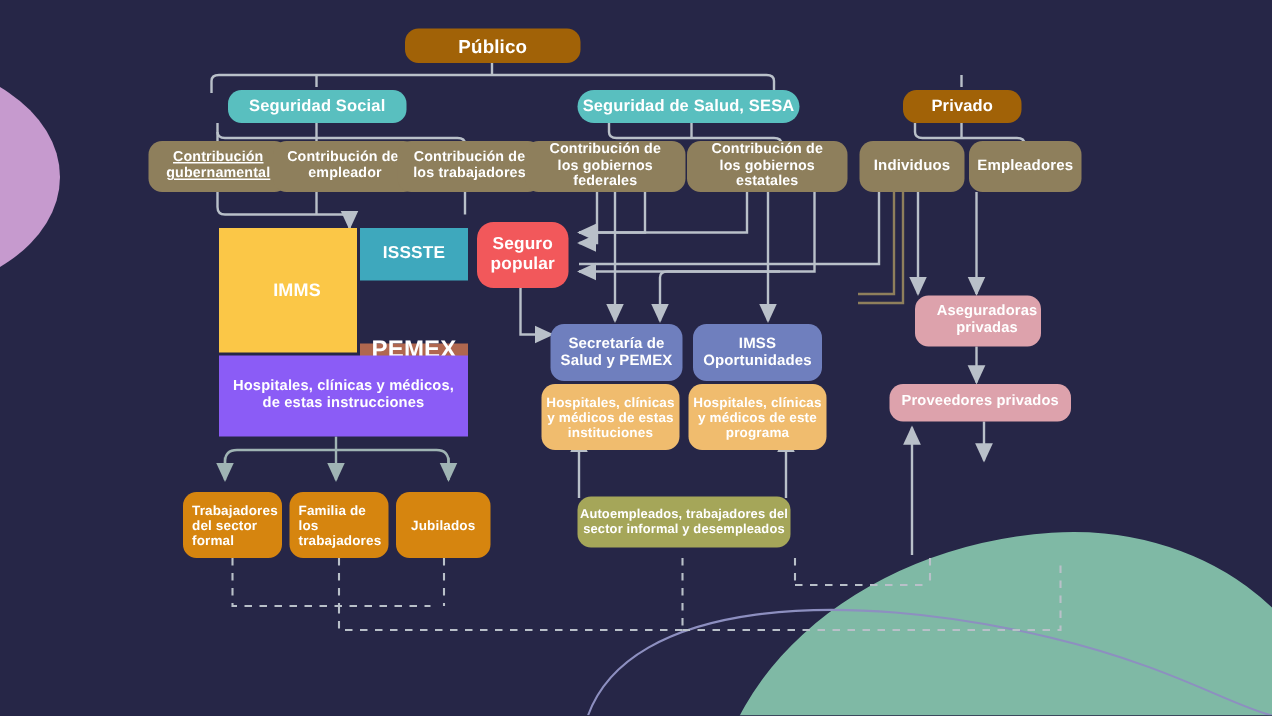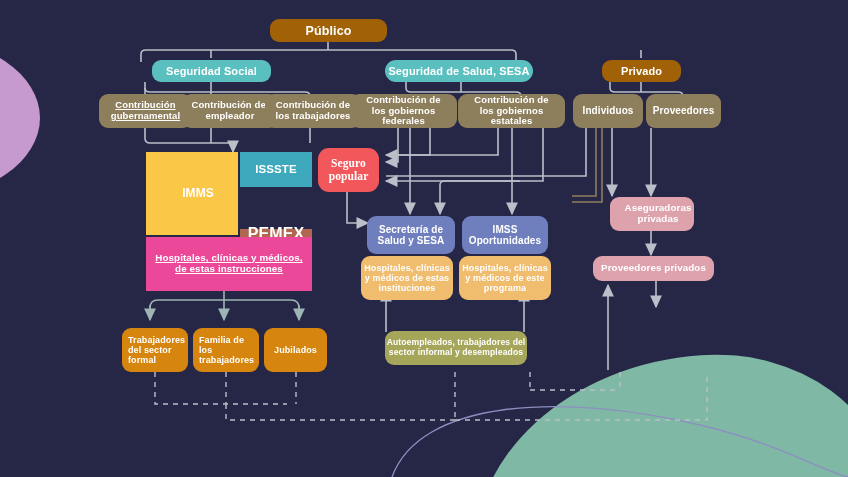--- a/index.html
+++ b/index.html
@@ -31,21 +31,21 @@
   }
   .pill{border-radius:9px;}
   .rect{border-radius:0;}
 
   .c-gray{background:#a16207;}
   .c-teal{background:#59bfbf;}
   .c-tan{background:#8e7f5c;}
   .c-yellow{background:#fbc747;}
   .c-cyan{background:#3ea8bd;}
   .c-brick{background:#b0674f;}
-  .c-magenta{background:#ec4899;text-decoration:underline;}
+  .c-magenta{background:#8b5cf6;}
   .c-red{background:#f2585b;}
   .c-blue{background:#6f7fbe;}
   .c-sand{background:#f0bc6e;}
   .c-orange{background:#d6850f;}
   .c-olive{background:#a5a659;}
   .c-pink{background:#dda2ac;}
 </style>
 </head>
 <body>
 
@@ -171,47 +171,47 @@
 los gobiernos federales</span>
   </div>
   <div class="node pill c-tan" style="left:458px;top:94px;width:107px;height:34px;font-size:9.5px;white-space:pre-line;">
     <span>Contribución de
 los gobiernos estatales</span>
   </div>
   <div class="node pill c-tan" style="left:573px;top:94px;width:70px;height:34px;font-size:10px;">
     <span>Individuos</span>
   </div>
   <div class="node pill c-tan" style="left:646px;top:94px;width:75px;height:34px;font-size:10px;">
-    <span>Proveedores</span>
+    <span>Empleadores</span>
   </div>
 
   <div class="node rect c-yellow" style="left:146px;top:152px;width:92px;height:83px;font-size:12px;padding-left:12px;">
     <span>IMMS</span>
   </div>
   <div class="node rect c-cyan" style="left:240px;top:152px;width:72px;height:35px;font-size:11.5px;">
     <span>ISSSTE</span>
   </div>
   <div class="node rect c-brick" style="left:240px;top:189px;width:72px;height:46px;font-size:16px;white-space:pre-line;margin-top:40px;">
     <span>PEMEX
 SEDENA
 MARINA</span>
   </div>
   <div class="node rect c-magenta" style="left:146px;top:237px;width:166px;height:54px;font-size:9.8px;white-space:pre-line;">
     <span>Hospitales, clínicas y médicos,
 de estas instrucciones</span>
   </div>
 
-  <div class="node pill c-red" style="left:318px;top:148px;width:61px;height:44px;font-size:11.5px;white-space:pre-line;border-radius:11px;font-family:Liberation Serif, serif;">
+  <div class="node pill c-red" style="left:318px;top:148px;width:61px;height:44px;font-size:11.5px;white-space:pre-line;border-radius:11px;">
     <span>Seguro
 popular</span>
   </div>
 
   <div class="node pill c-blue" style="left:367px;top:216px;width:88px;height:38px;font-size:10px;white-space:pre-line;">
     <span>Secretaría de
-Salud y SESA</span>
+Salud y PEMEX</span>
   </div>
   <div class="node pill c-blue" style="left:462px;top:216px;width:86px;height:38px;font-size:10px;white-space:pre-line;">
     <span>IMSS
 Oportunidades</span>
   </div>
 
   <div class="node pill c-sand" style="left:361px;top:256px;width:92px;height:44px;font-size:9px;white-space:pre-line;color:#ffffff;">
     <span>Hospitales, clínicas
 y médicos de estas
 instituciones</span>

